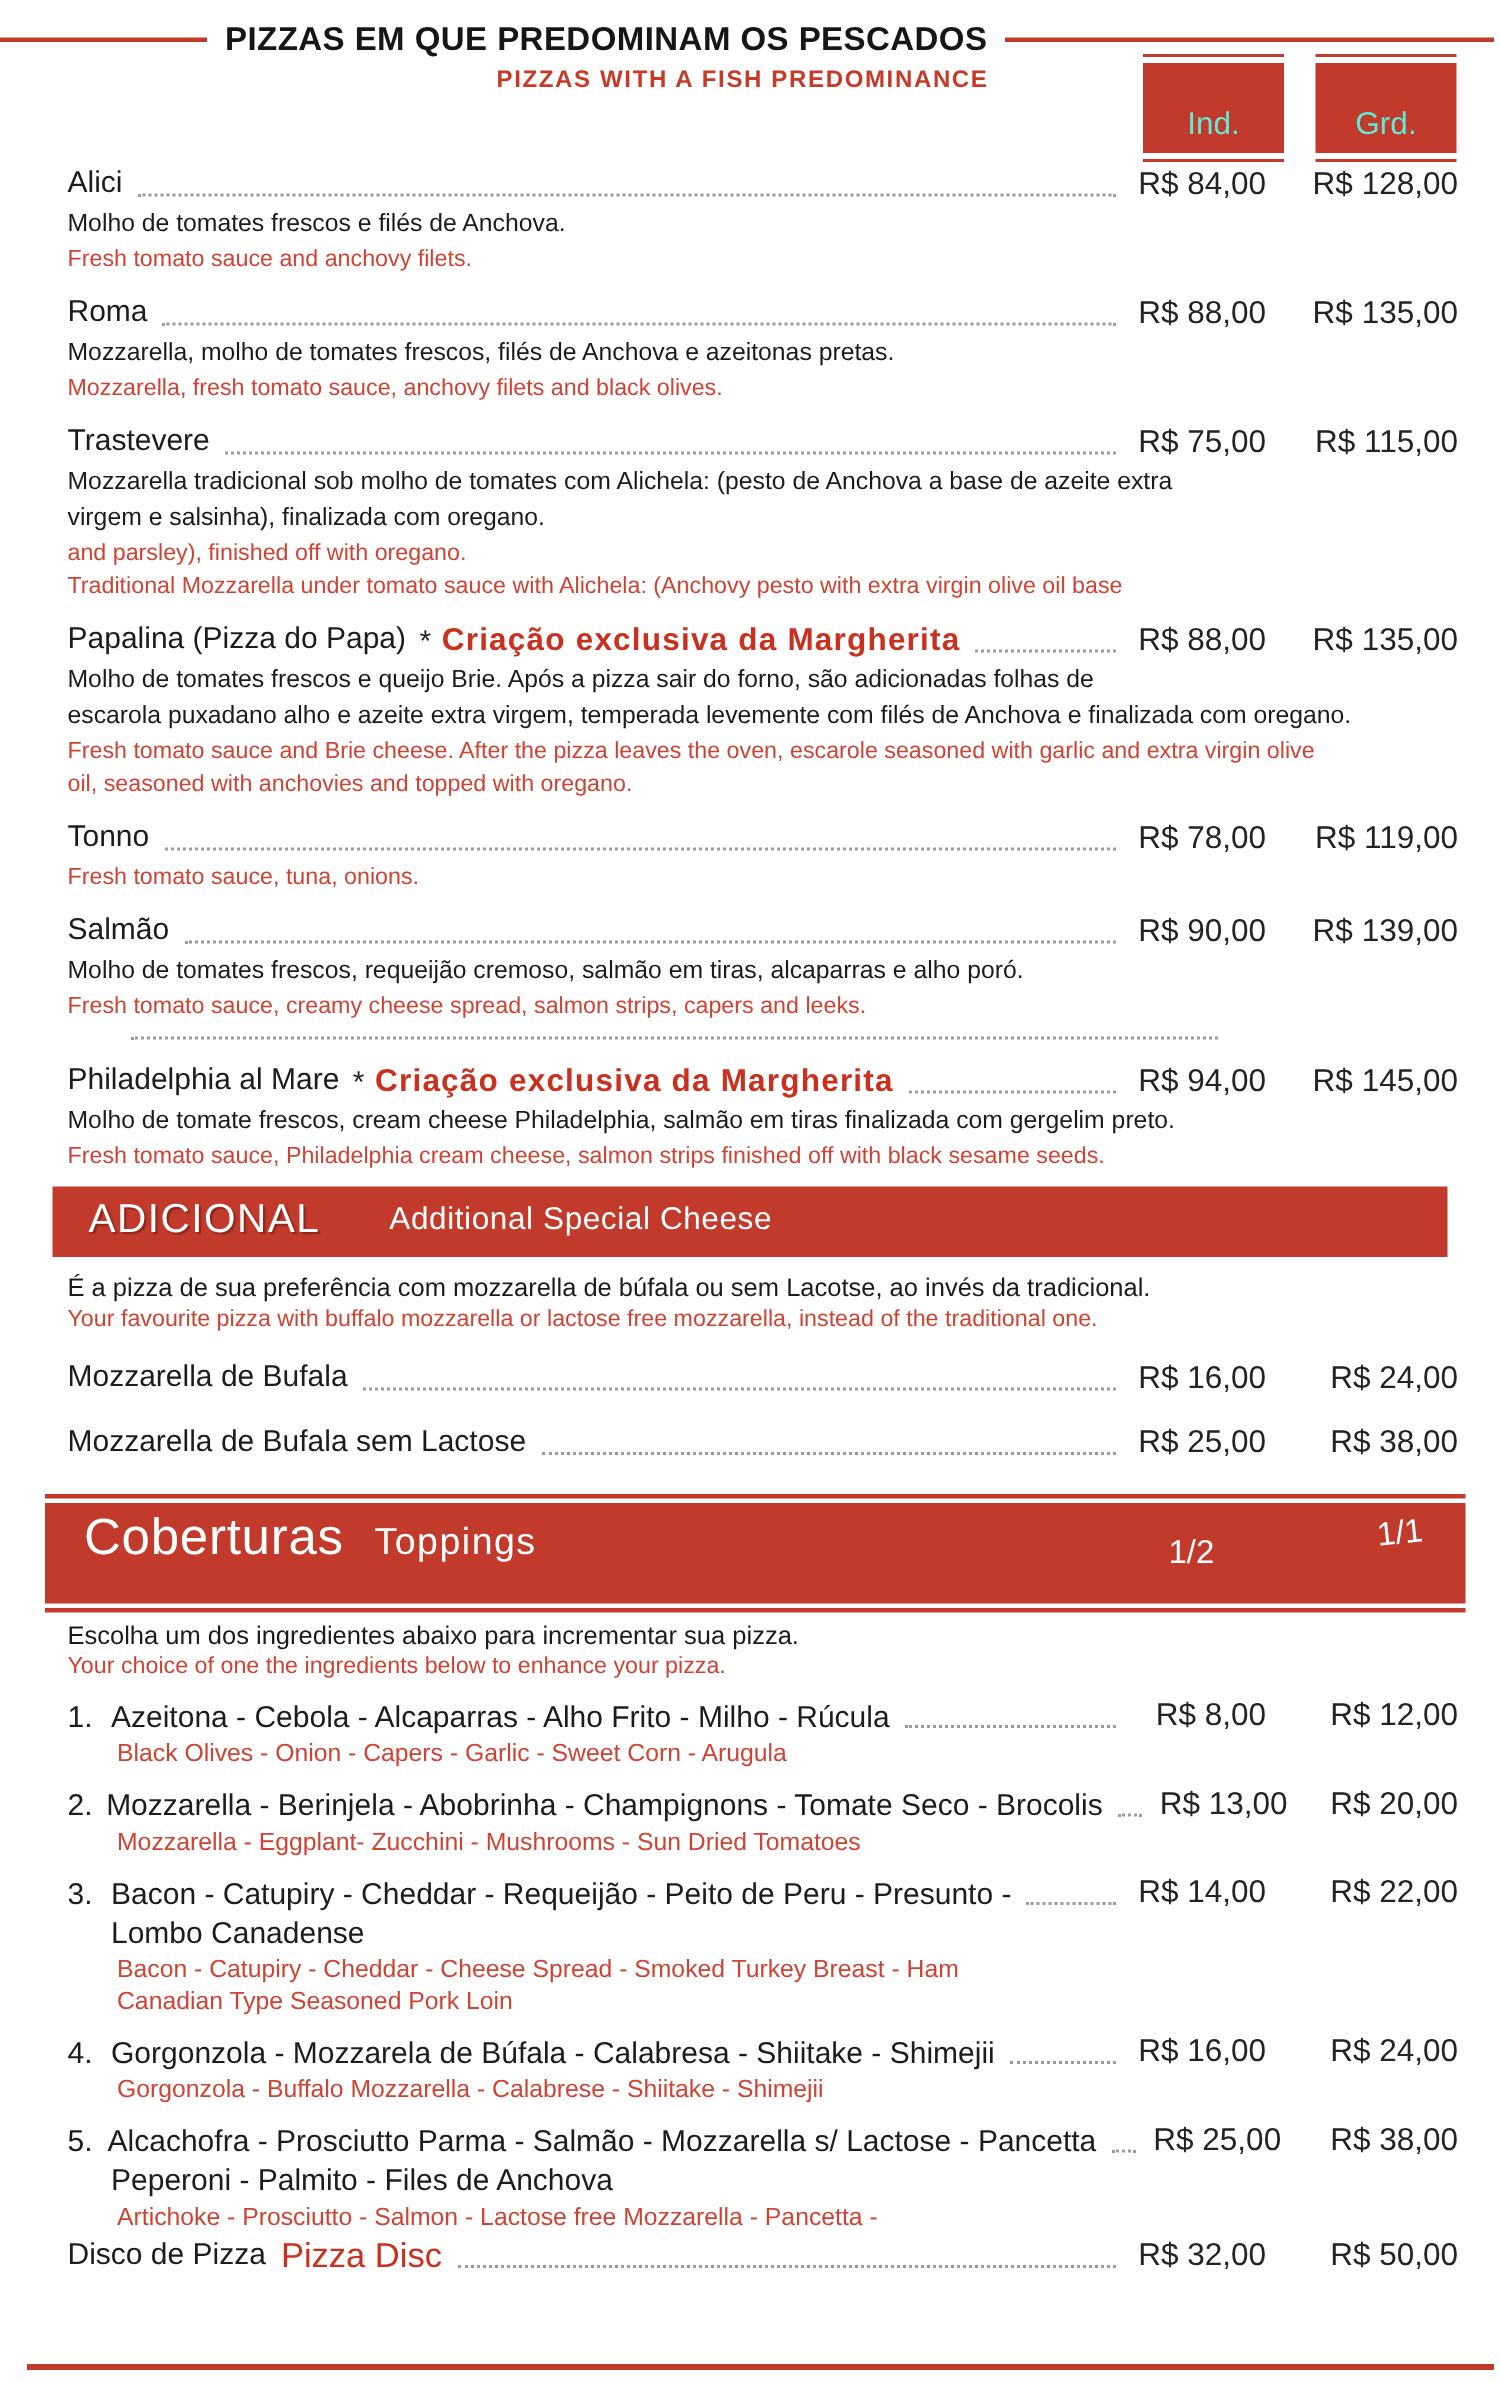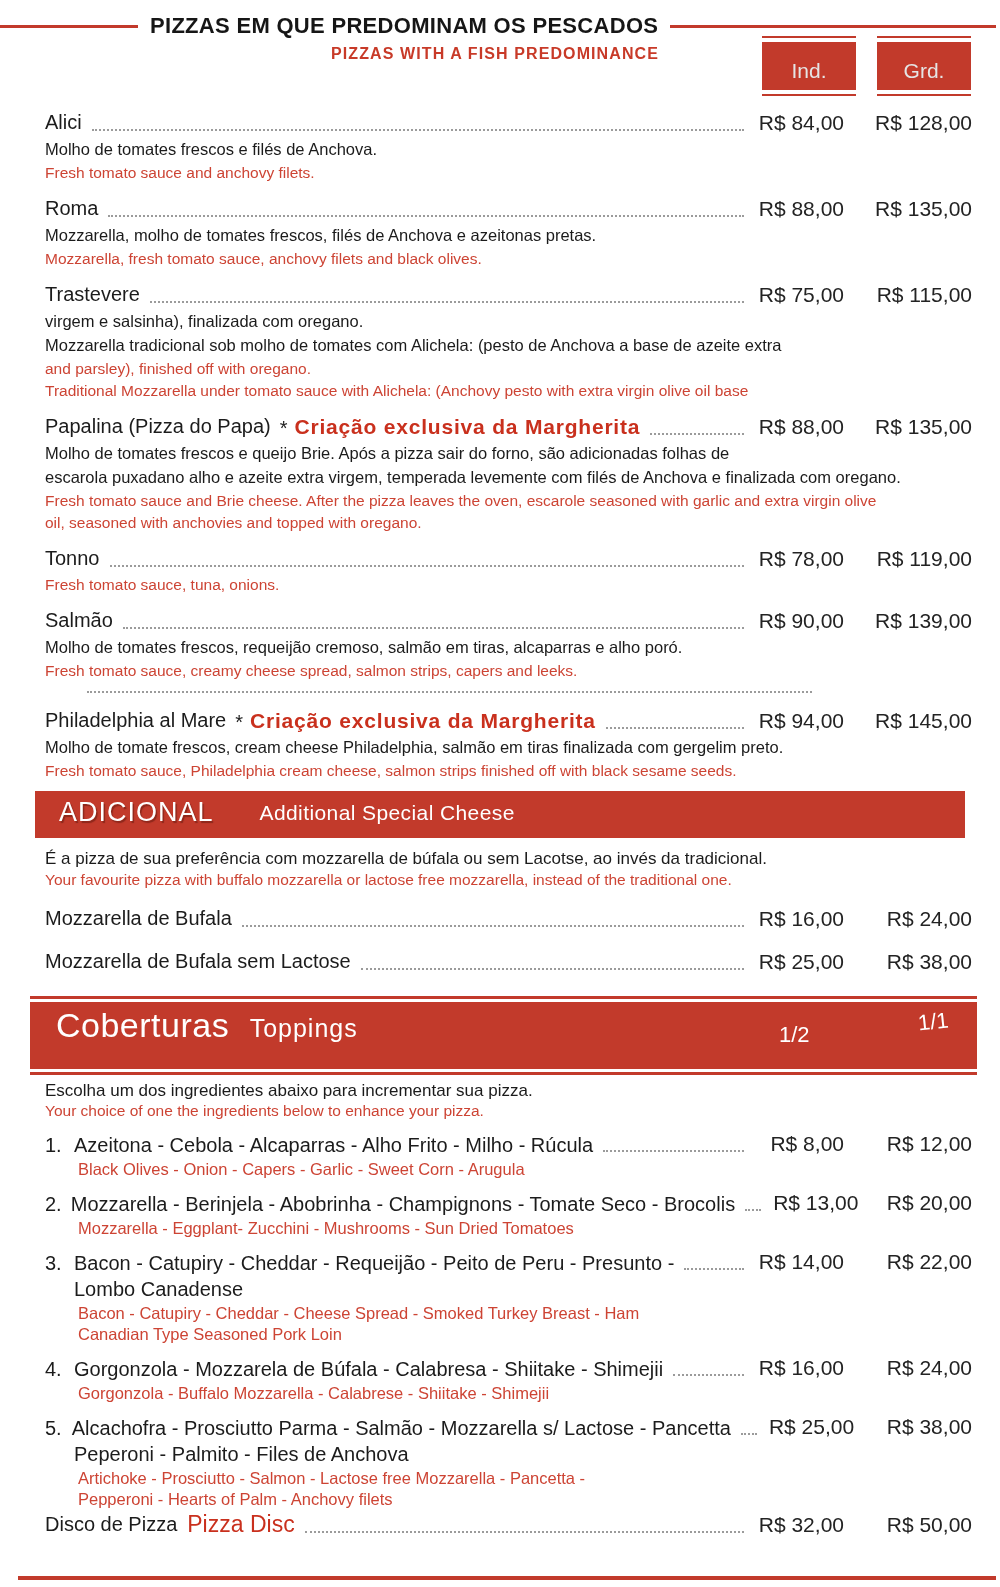--- a/index.html
+++ b/index.html
@@ -16,21 +16,21 @@
   
   .header{display:flex;align-items:center;padding-top:13px;}
   .hrule{height:3px;background:var(--red);}
   .hrule-left{width:138px;margin-right:12px;}
   .hrule-right{flex:1;margin-left:12px;margin-right:4px;}
   .page-title{font-size:22px;font-weight:700;letter-spacing:.3px;color:#161616;white-space:nowrap;}
   .page-subtitle{width:990px;text-align:center;margin-top:6px;color:#c83a28;font-size:16px;font-weight:700;letter-spacing:1.1px;}
   
   .colbox{position:absolute;top:36px;width:94px;}
   .colbox .ln{height:2px;background:var(--red);}
-  .colbox .bx{margin:4px 0;height:48px;background:var(--red);color:#e5e5e5;font-size:21px;
+  .colbox .bx{margin:4px 0;height:60px;background:var(--red);color:#5eead4;font-size:21px;
     display:flex;align-items:flex-end;justify-content:center;padding-bottom:7px;box-sizing:border-box;}
   .colbox-ind{left:762px;} .colbox-grd{left:877px;}
   
   .content{padding:0 28px 0 45px;margin-top:44px;}
   .row{display:flex;align-items:flex-end;}
   .leader{flex:1;min-width:16px;border-bottom:2px dotted #9b9b9b;margin:0 12px 6px 10px;}
   .name{font-size:20px;color:#1c1c1c;white-space:nowrap;line-height:30px;}
   .p1{width:88px;text-align:right;font-size:21px;color:#232323;white-space:nowrap;line-height:28px;}
   .p2{width:128px;text-align:right;font-size:21px;color:#232323;white-space:nowrap;line-height:28px;}
   .star{font-size:20px;color:#222;margin-left:9px;line-height:26px;}
@@ -115,22 +115,22 @@
       <div class="en">Mozzarella, fresh tomato sauce, anchovy filets and black olives.</div>
     </div>
 
     <div class="item">
       <div class="row">
         <span class="name">Trastevere</span>
         <span class="leader"></span>
         <span class="p1">R$ 75,00</span>
         <span class="p2">R$ 115,00</span>
       </div>
+      <div class="pt">Mozzarella tradicional sob molho de tomates com Alichela: (pesto de Anchova a base de azeite extra</div>
       <div class="pt">virgem e salsinha), finalizada com oregano.</div>
-      <div class="pt">Mozzarella tradicional sob molho de tomates com Alichela: (pesto de Anchova a base de azeite extra</div>
       <div class="en">and parsley), finished off with oregano.</div>
       <div class="en">Traditional Mozzarella under tomato sauce with Alichela: (Anchovy pesto with extra virgin olive oil base</div>
     </div>
 
     <div class="item">
       <div class="row">
         <span class="name">Papalina (Pizza do Papa)</span>
         <span class="star">*</span>
         <span class="badge">Criação exclusiva da Margherita</span>
         <span class="leader"></span>
@@ -261,21 +261,20 @@
     <div class="top-item">
       <div class="row">
         <span class="top-num">5.</span>
         <span class="top-text">Alcachofra - Prosciutto Parma - Salmão - Mozzarella s/ Lactose - Pancetta</span>
         <span class="leader"></span>
         <span class="p1">R$ 25,00</span>
         <span class="p2">R$ 38,00</span>
       </div>
       <div class="top-pt2">Peperoni - Palmito - Files de Anchova</div>
       <div class="top-en">Artichoke - Prosciutto - Salmon - Lactose free Mozzarella - Pancetta -</div>
-      <div class="top-en">Pepperoni - Hearts of Palm - Anchovy filets</div>
     </div>
 
     <div class="row disco-row">
       <span class="name">Disco de Pizza</span>
       <span class="disco-en">Pizza Disc</span>
       <span class="leader"></span>
       <span class="p1">R$ 32,00</span>
       <span class="p2">R$ 50,00</span>
     </div>
 

